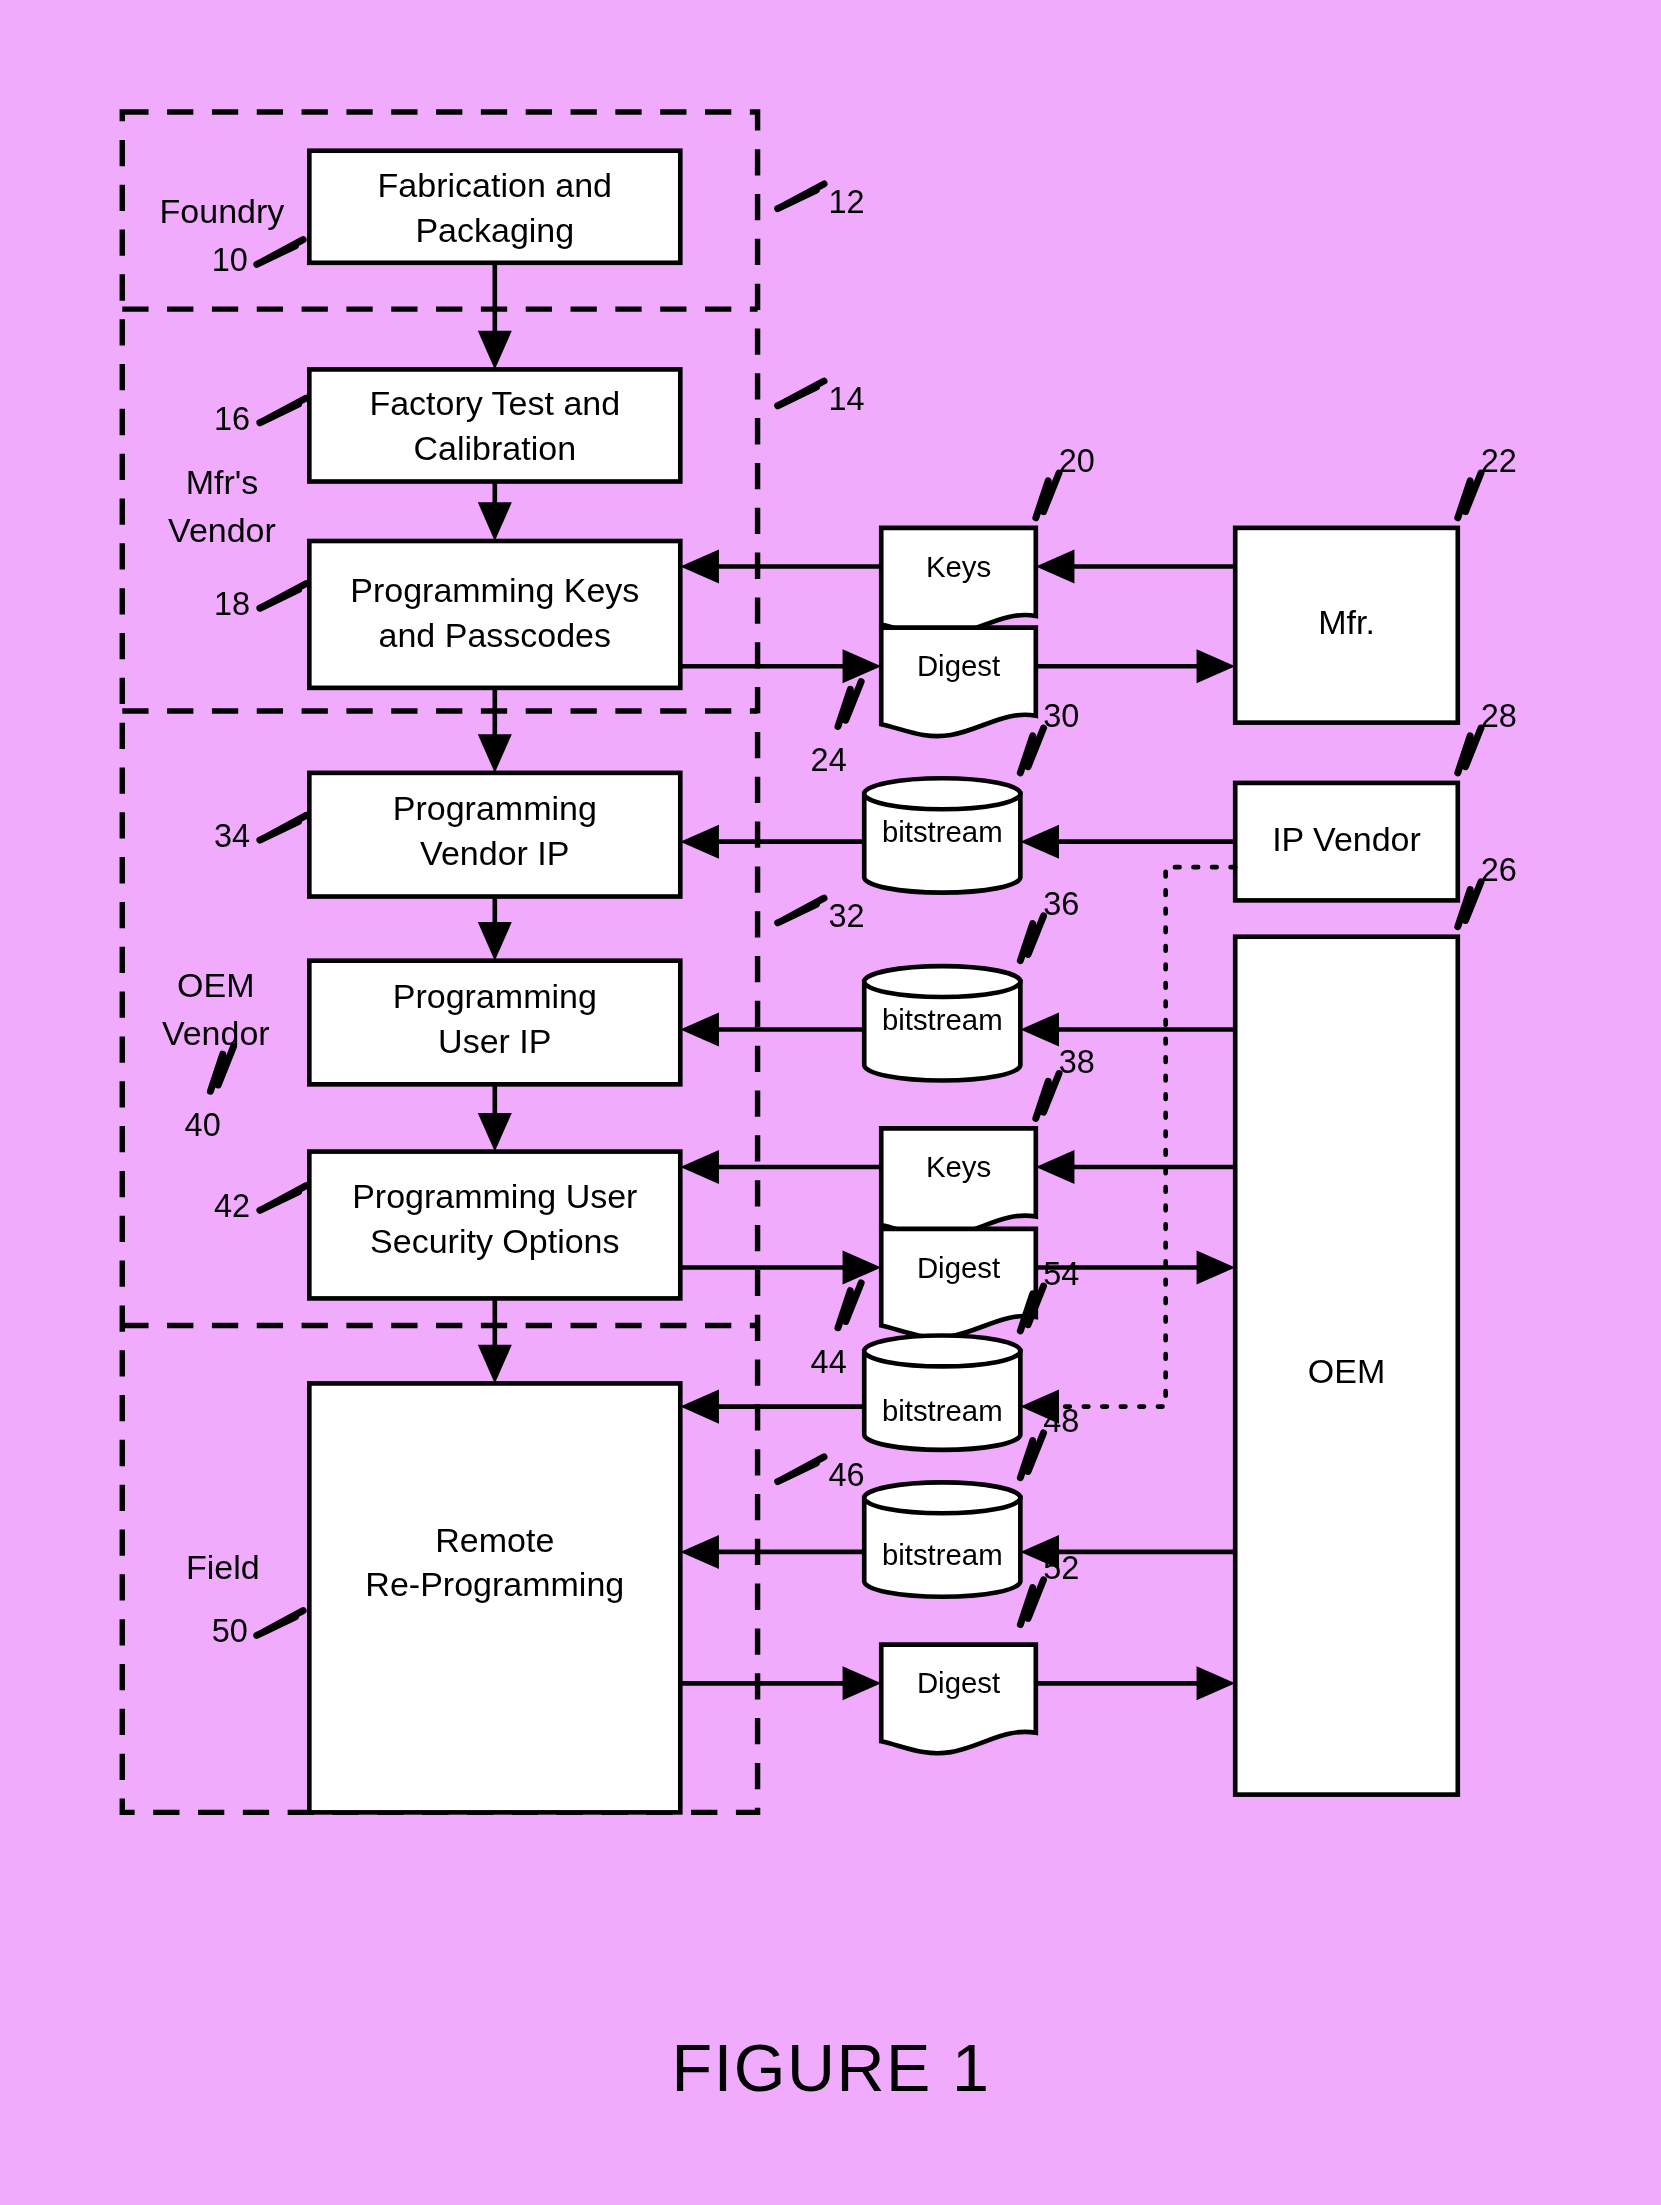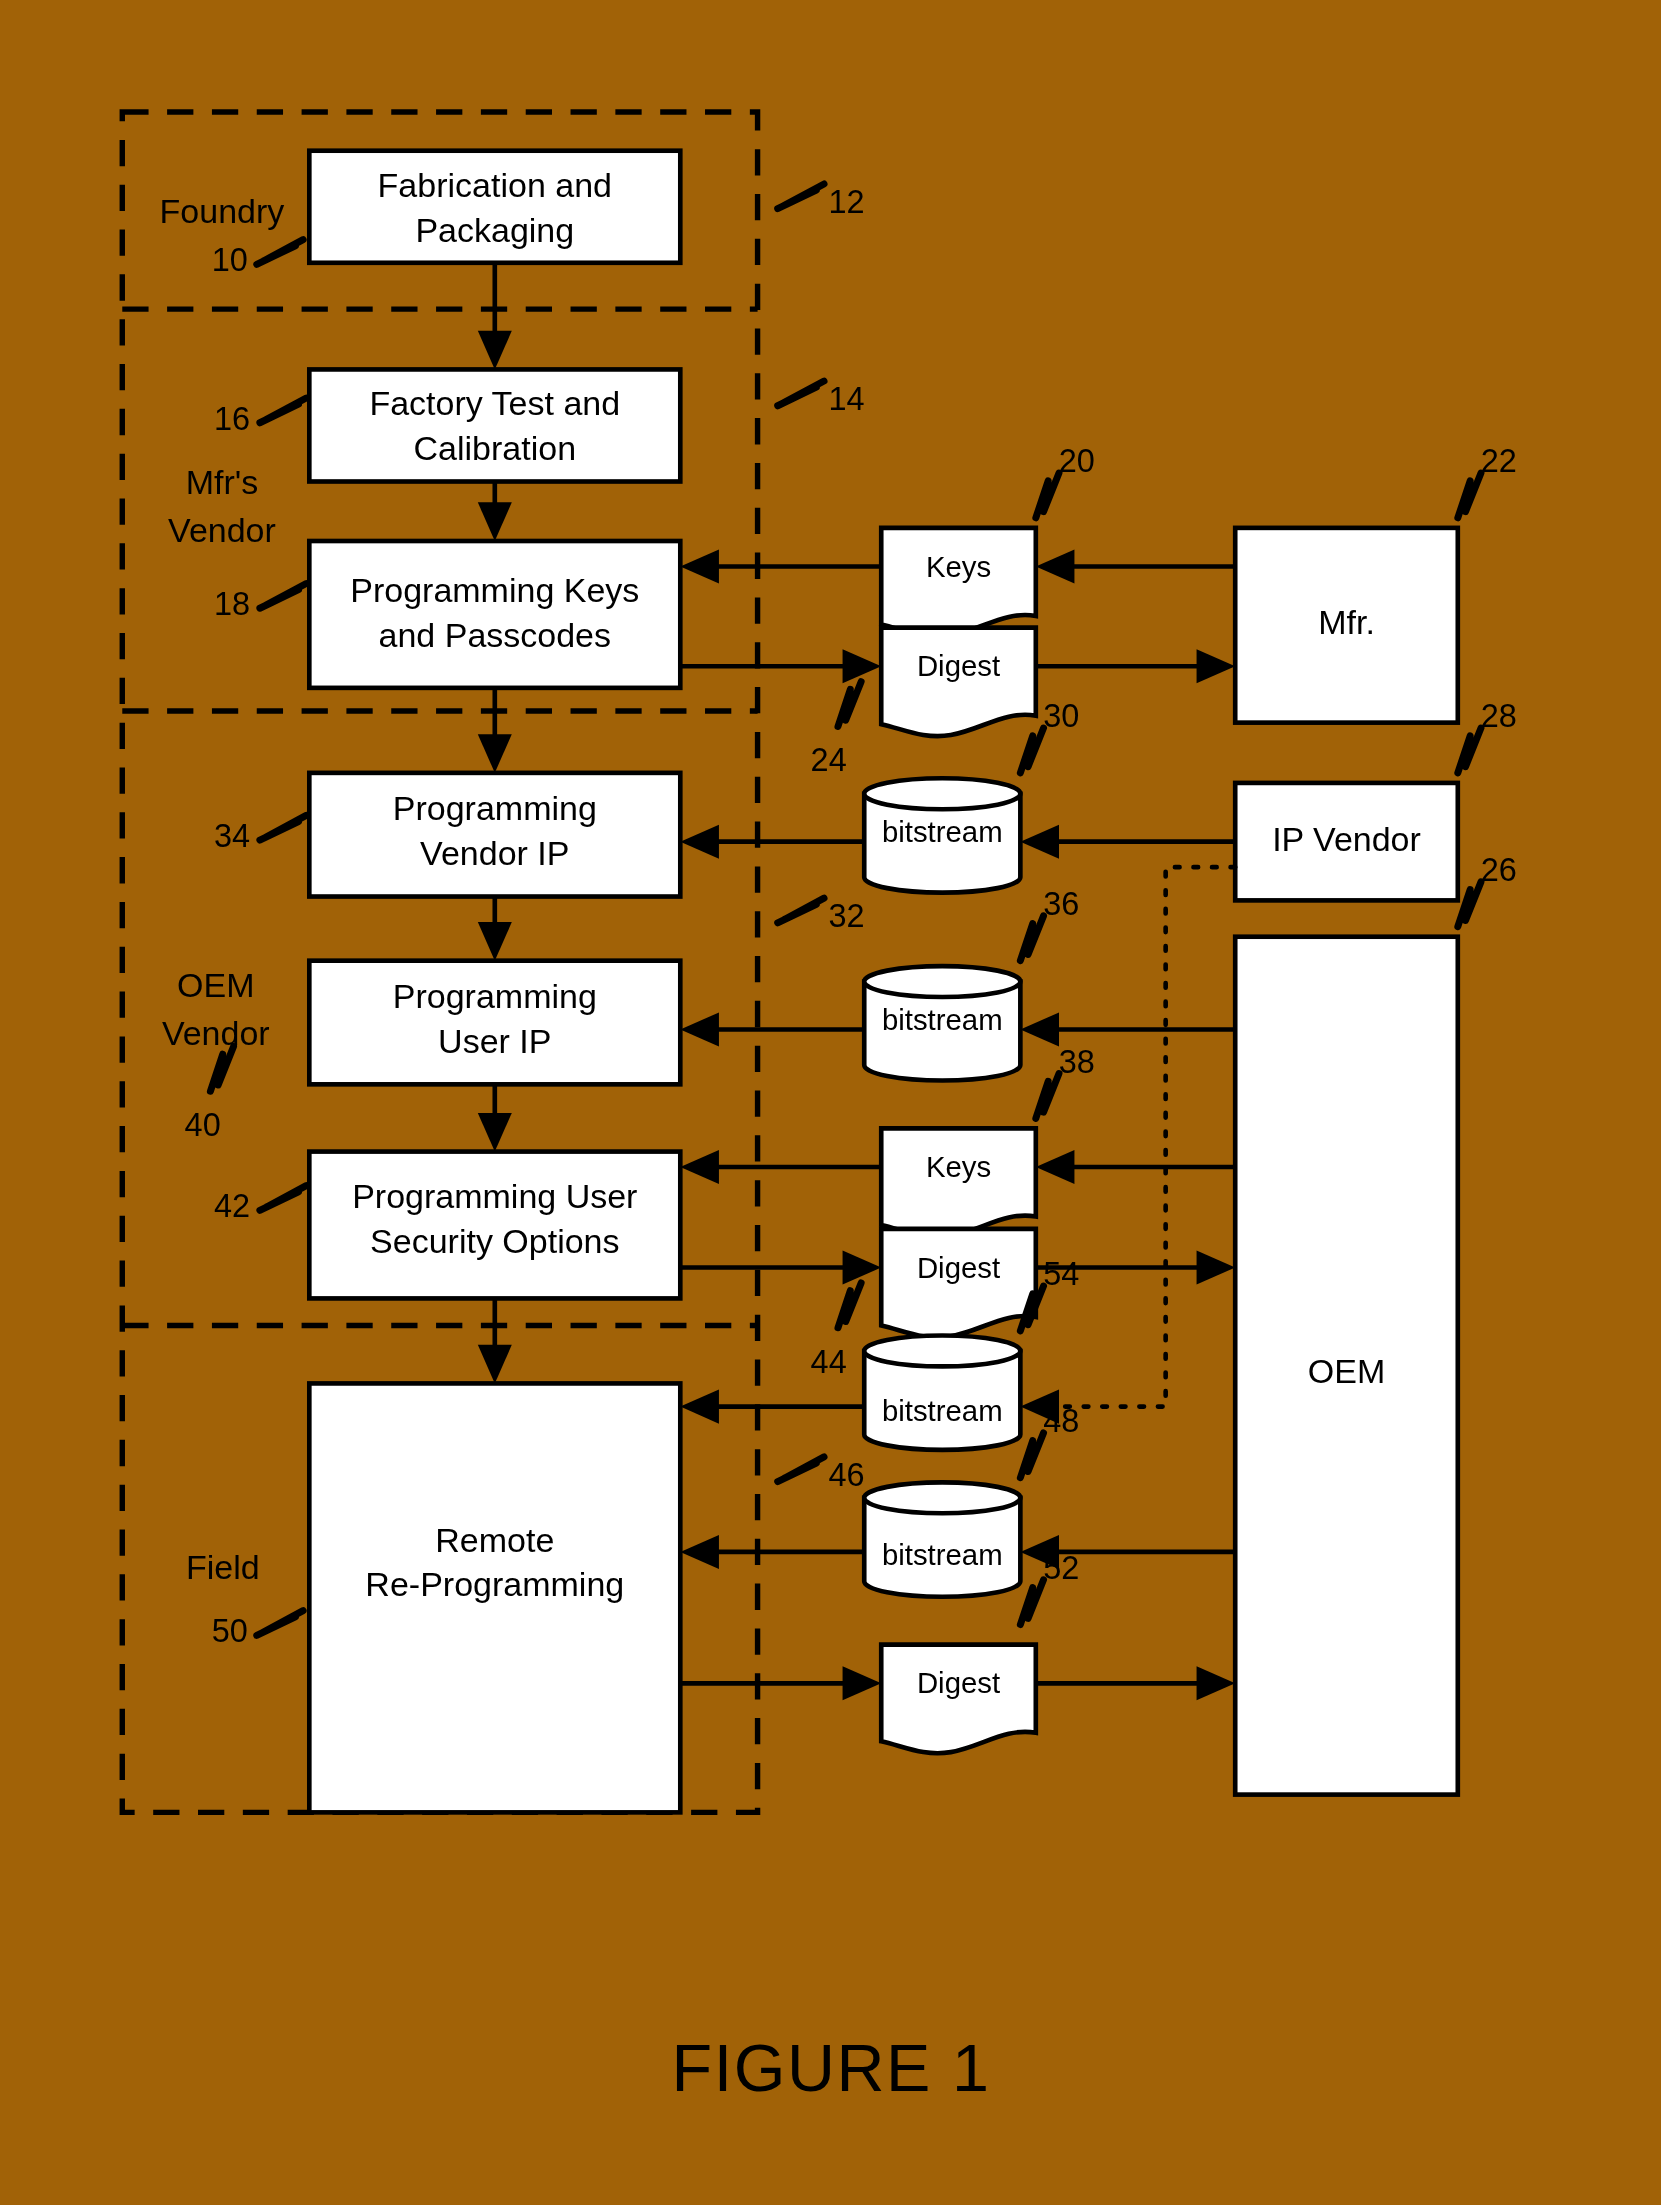--- a/index.html
+++ b/index.html
@@ -8,21 +8,21 @@
     background: #ffffff;
   }
   body {
     font-family: "Liberation Sans", sans-serif;
     color: #000000;
   }
   #figure-root {
     position: relative;
     width: 1662px;
     height: 2205px;
-    background: #a16207;
+    background: #f0abfc;
     overflow: hidden;
   }
   #figure-svg {
     position: absolute;
     left: 0;
     top: 0;
     width: 1662px;
     height: 2205px;
     display: block;
   }

